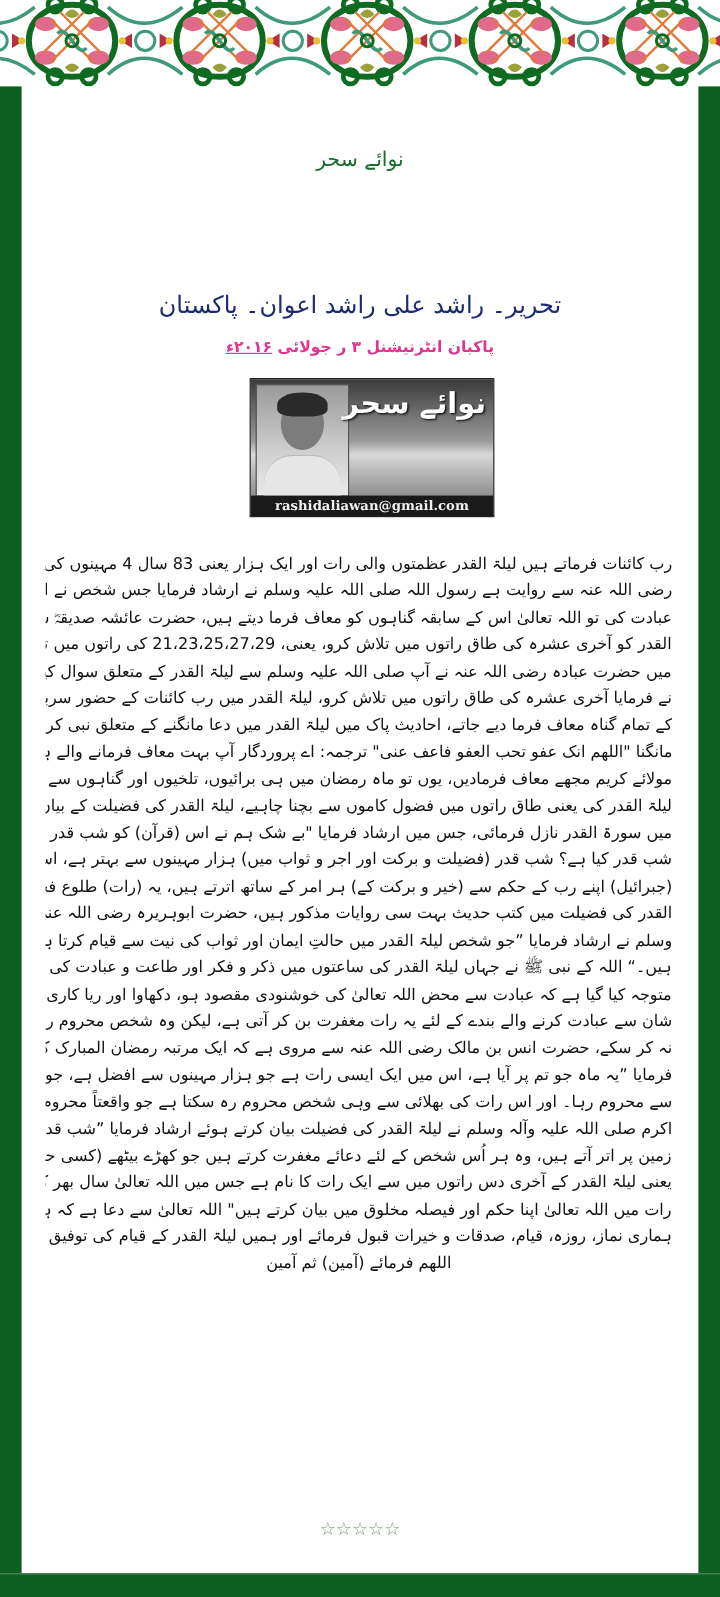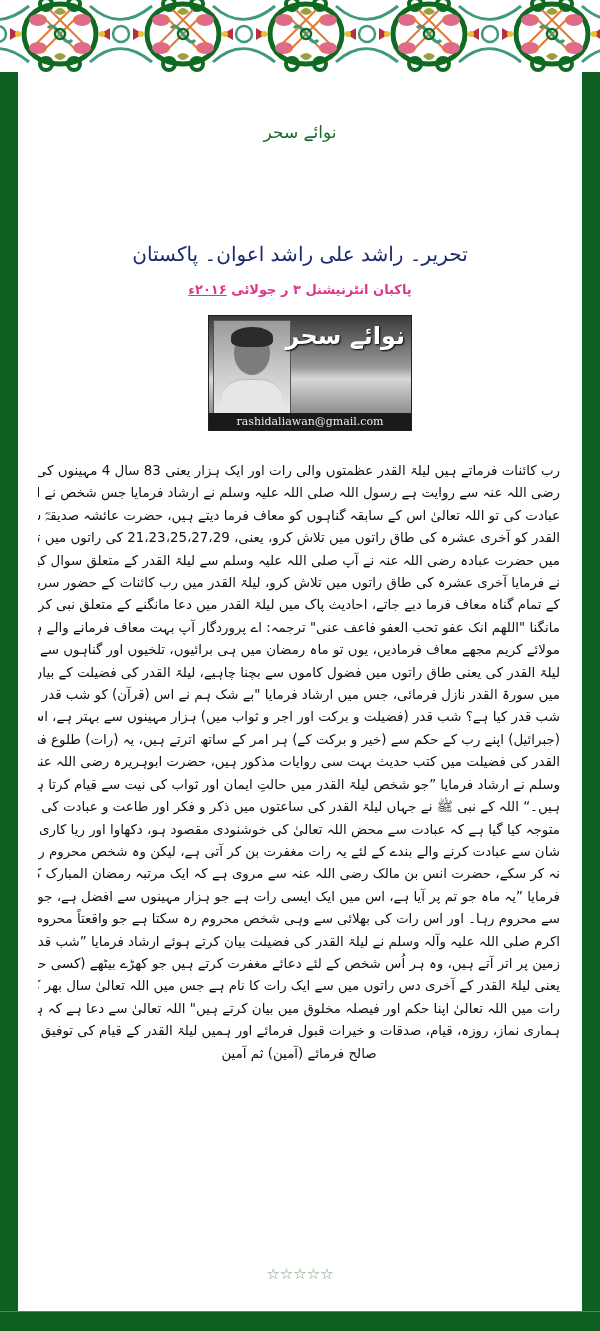--- a/index.html
+++ b/index.html
@@ -15,21 +15,21 @@
   .byline { position:absolute; top:170px; left:0; right:0; text-align:center; font-family:"DejaVu Serif", serif; font-size:20px; font-weight:normal; color:#1b2b6e; direction:rtl; }
   .source { position:absolute; top:210px; left:0; right:0; text-align:center; font-family:"DejaVu Sans", sans-serif; font-size:13px; font-weight:bold; color:#e0358f; direction:rtl; }
   .source .u { text-decoration:underline; }
   .banner { position:absolute; left:190px; top:243px; width:202px; height:114px; background:linear-gradient(180deg,#3a3a3a 0%,#9a9a9a 45%,#d8d8d8 55%,#6a6a6a 100%); border:1px solid #222; }
   .banner .photo { position:absolute; left:4px; top:4px; width:76px; height:92px; background:linear-gradient(180deg,#9a9a9a 0%,#cfcfcf 60%,#e9e9e9 100%); border:1px solid #555; }
   .banner .photo .head { position:absolute; left:20px; top:10px; width:36px; height:44px; border-radius:50%; background:#7c7c7c; }
   .banner .photo .hair { position:absolute; left:17px; top:6px; width:42px; height:20px; border-radius:50% 50% 30% 30%; background:#2a2a2a; }
   .banner .photo .body { position:absolute; left:6px; top:58px; width:64px; height:34px; border-radius:24px 24px 0 0; background:#e6e6e6; border-top:1px solid #bbb; }
   .banner .bn-title { position:absolute; right:6px; top:6px; font-family:"DejaVu Sans", sans-serif; font-weight:bold; font-size:24px; color:#ffffff; text-shadow:1px 1px 2px #000; direction:rtl; }
   .banner .bn-name { position:absolute; right:8px; top:56px; font-family:"DejaVu Sans", sans-serif; font-weight:bold; font-size:20px; color:#ffffff; text-shadow:1px 1px 2px #000, -1px -1px 1px #000; direction:rtl; }
-  .banner .bn-email { position:absolute; left:0; right:0; bottom:0; height:17px; background:#1a1a1a; color:#f0f0f0; font-family:"DejaVu Serif", serif; font-size:11px; font-weight:normal; line-height:17px; text-align:center; }
+  .banner .bn-email { position:absolute; left:0; right:0; bottom:0; height:17px; background:#1a1a1a; color:#f0f0f0; font-family:"DejaVu Serif", serif; font-size:11px; font-weight:bold; line-height:17px; text-align:center; }
   .article { position:absolute; top:388px; left:20px; right:22px; direction:rtl; text-align:justify; font-family:"DejaVu Sans", sans-serif; font-size:13.4px; line-height:22.4px; color:#111; }
   .article .line { display:block; white-space:nowrap; overflow:hidden; text-align:justify; text-align-last:justify; }
   .article .line.last { text-align-last:center; }
   .stars { position:absolute; top:1193px; left:0; right:0; text-align:center; color:#7a9a7a; font-size:15px; letter-spacing:0; }
 </style>
 </head>
 <body>
 
 <div class="ornament">
   <svg id="orn" width="600" height="72" viewBox="0 0 600 72">
@@ -237,17 +237,17 @@
       <span class="line">متوجہ کیا گیا ہے کہ عبادت سے محض اللہ تعالیٰ کی خوشنودی مقصود ہو، دکھاوا اور ریا کاری نہ ہو پھر یہ کہ آئندہ برائی نہ کرنے کا عہد کرے، اس</span>
       <span class="line">شان سے عبادت کرنے والے بندے کے لئے یہ رات مغفرت بن کر آتی ہے، لیکن وہ شخص محروم رہ جاتا ہے جو اس رات کو پائے مگر عبادت</span>
       <span class="line">نہ کر سکے، حضرت انس بن مالک رضی اللہ عنہ سے مروی ہے کہ ایک مرتبہ رمضان المبارک کی آمد پر حضور نبی اکرم صلی اللہ علیہ وآلہ وسلم نے</span>
       <span class="line">فرمایا ”یہ ماہ جو تم پر آیا ہے، اس میں ایک ایسی رات ہے جو ہزار مہینوں سے افضل ہے، جو شخص اس رات سے محروم رہ گیا، گویا وہ ساری خیر</span>
       <span class="line">سے محروم رہا۔ اور اس رات کی بھلائی سے وہی شخص محروم رہ سکتا ہے جو واقعتاً محروم ہو۔“ حضرت انس رضی اللہ عنہ سے مروی ہے کہ حضور نبی</span>
       <span class="line">اکرم صلی اللہ علیہ وآلہ وسلم نے لیلۃ القدر کی فضیلت بیان کرتے ہوئے ارشاد فرمایا ”شب قدر کو جبرائیل امین فرشتوں کے جھرمٹ میں</span>
       <span class="line">زمین پر اتر آتے ہیں، وہ ہر اُس شخص کے لئے دعائے مغفرت کرتے ہیں جو کھڑے بیٹھے (کسی حال میں) اللہ کو یاد کر رہا ہو۔“ شب قدر</span>
       <span class="line">یعنی لیلۃ القدر کے آخری دس راتوں میں سے ایک رات کا نام ہے جس میں اللہ تعالیٰ سال بھر کی تقدیر لکھتے ہیں ارشاد باری تعالیٰ ہے "اس</span>
       <span class="line">رات میں اللہ تعالیٰ اپنا حکم اور فیصلہ مخلوق میں بیان کرتے ہیں" اللہ تعالیٰ سے دعا ہے کہ ہمیں علم نافع اور عمل صالح کی توفیق عطاء فرمائے</span>
       <span class="line">ہماری نماز، روزہ، قیام، صدقات و خیرات قبول فرمائے اور ہمیں لیلۃ القدر کے قیام کی توفیق عطاء فرمائے اور ہماری گردنیں جہنم سے</span>
-      <span class="line last">صالح فرمائے (آمین) ثم آمین</span>
+      <span class="line last">اللھم فرمائے (آمین) ثم آمین</span>
     </div>
 
   <div class="stars">☆☆☆☆☆</div>
 </div>
 
 </body></html>

